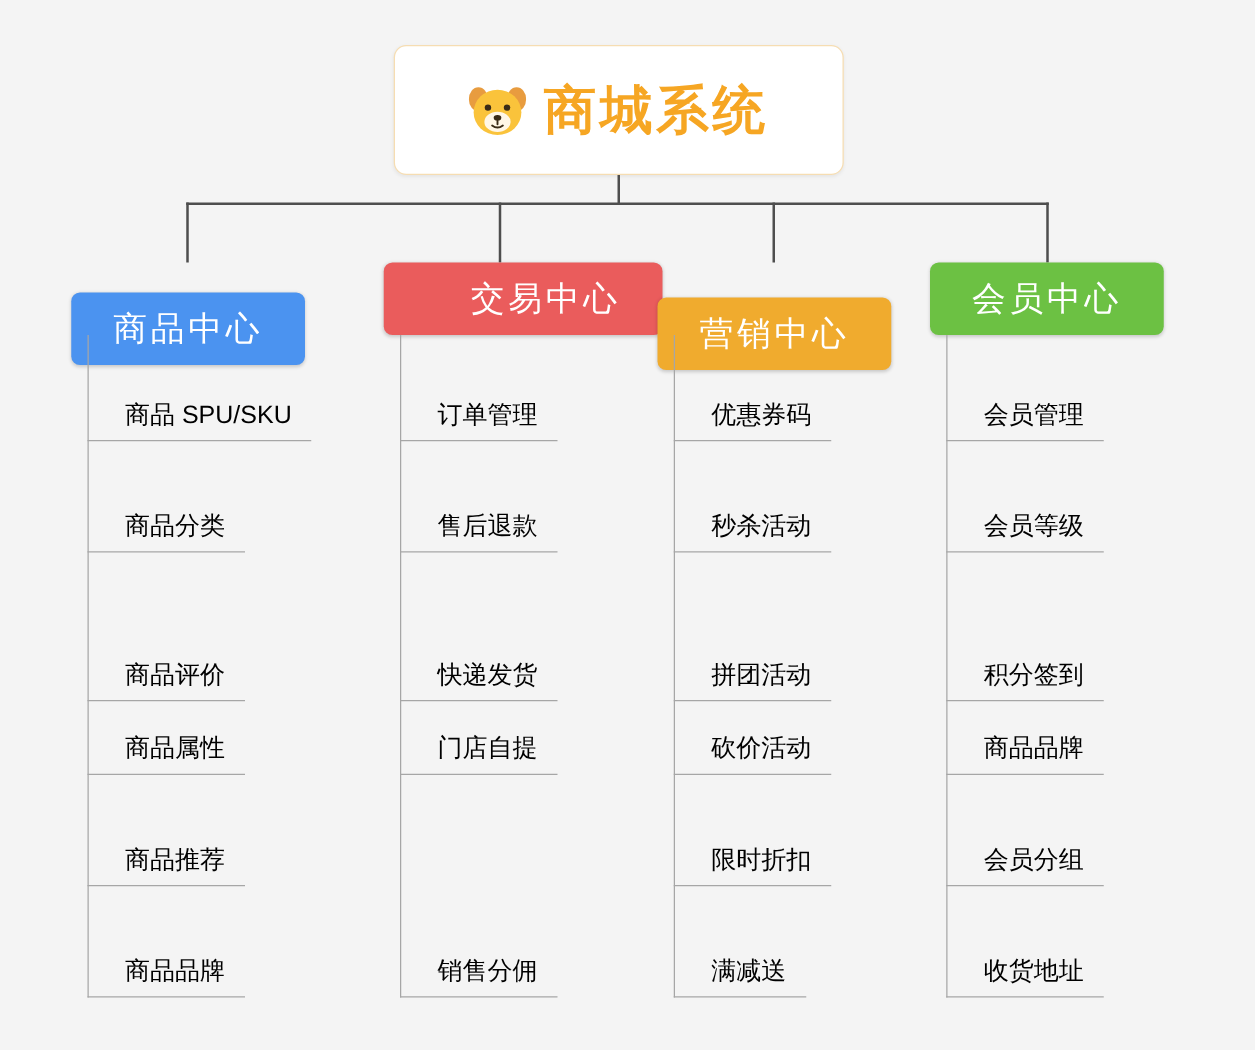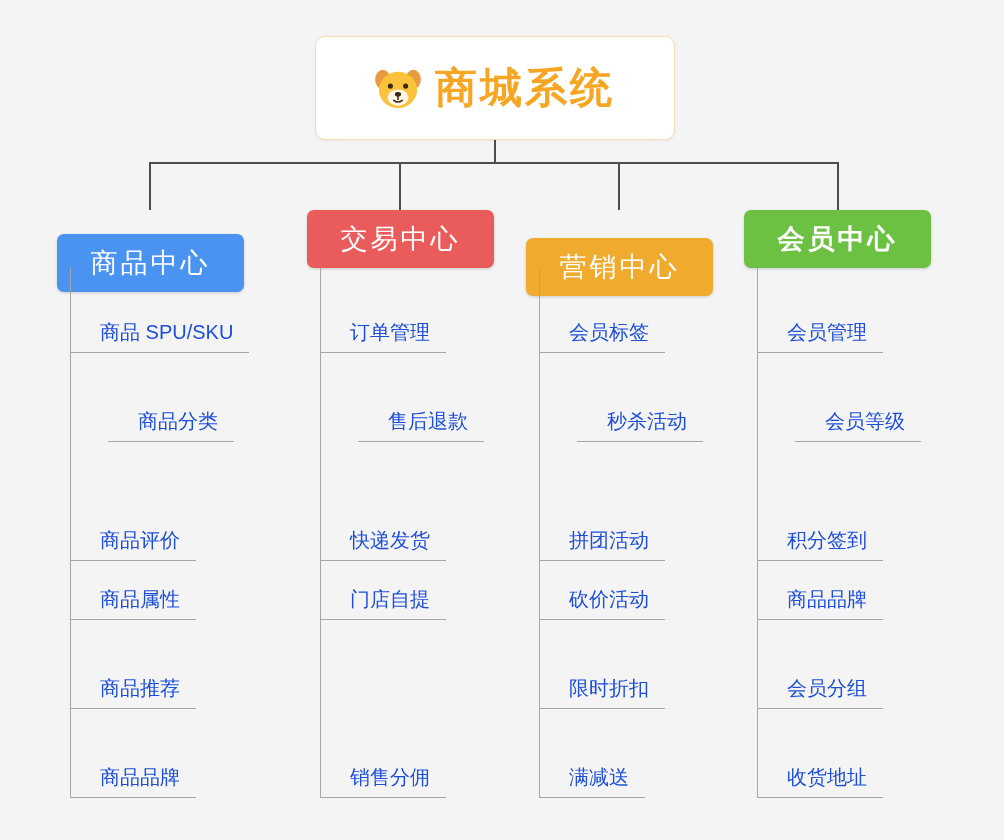--- a/index.html
+++ b/index.html
@@ -56,54 +56,54 @@
     color:#ffffff;
     font-size:27px;
     letter-spacing:3px;
     display:flex;
     align-items:center;
     justify-content:center;
     box-shadow:0 1px 3px rgba(0,0,0,.18);
     cursor:default;
   }
   .b0 { left:57px;margin-top:24px; }
-  .b1 { left:307px; }
+  .b1 { left:307px;padding-left:36px; }
   .b2 { left:526px; }
-  .b3 { left:744px;font-weight:bold; }
+  .b3 { left:744px; }
 
   
   .spine {
     position:absolute;
     top:268px;
     width:1px;
     height:530px;
     background:#a6a6a6;
   }
   .s0 { left:70px; }
   .s1 { left:320px; }
   .s2 { left:539px; }
   .s3 { left:757px; }
 
   
   .item {
     position:absolute;
     display:inline-block;
     font-size:20px;
     line-height:23px;
-    color:#1d4ed8;
+    color:#000000;
     padding:0 16px 8px 30px;
     border-bottom:1px solid #a6a6a6;
     white-space:nowrap;
   }
   .c0 { left:70px; }
   .c1 { left:320px; }
   .c2 { left:539px; }
   .c3 { left:757px; }
   .r0 { top:321px; }
-  .r1 { top:410px;margin-left:38px; }
+  .r1 { top:410px; }
   .r2 { top:529px; }
   .r3 { top:588px; }
   .r4 { top:677px; }
   .r5 { top:766px; }
 </style>
 </head>
 <body>
 
 <div class="canvas">
 
@@ -146,21 +146,21 @@
   <div class="item c0 r3">商品属性</div>
   <div class="item c0 r4">商品推荐</div>
   <div class="item c0 r5">商品品牌</div>
 
   <div class="item c1 r0">订单管理</div>
   <div class="item c1 r1">售后退款</div>
   <div class="item c1 r2">快递发货</div>
   <div class="item c1 r3">门店自提</div>
   <div class="item c1 r5">销售分佣</div>
 
-  <div class="item c2 r0">会员标签</div>
+  <div class="item c2 r0">优惠券码</div>
   <div class="item c2 r1">秒杀活动</div>
   <div class="item c2 r2">拼团活动</div>
   <div class="item c2 r3">砍价活动</div>
   <div class="item c2 r4">限时折扣</div>
   <div class="item c2 r5">满减送</div>
 
   <div class="item c3 r0">会员管理</div>
   <div class="item c3 r1">会员等级</div>
   <div class="item c3 r2">积分签到</div>
   <div class="item c3 r3">商品品牌</div>

